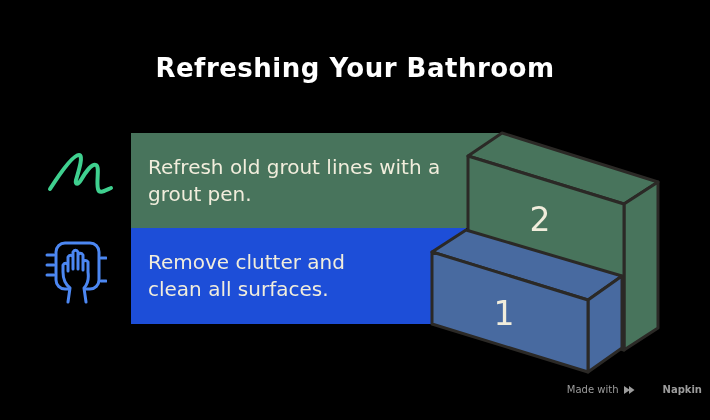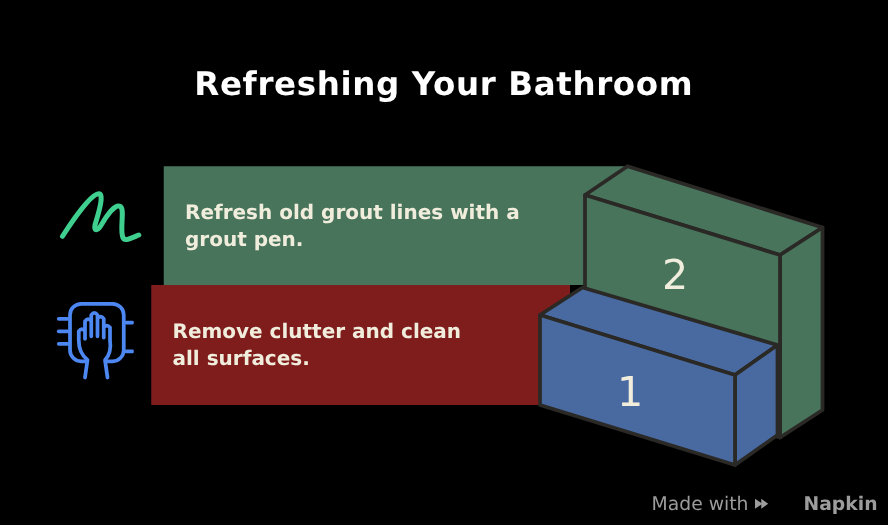--- a/index.html
+++ b/index.html
@@ -6,38 +6,38 @@
   .canvas{
     position:relative;width:710px;height:420px;background:#000;overflow:hidden;
     font-family:"DejaVu Sans","Liberation Sans",sans-serif;
   }
   .title{
     position:absolute;left:0;top:53px;width:710px;text-align:center;
     font-size:26px;font-weight:bold;letter-spacing:0.5px;color:#ffffff;
   }
   .bar{position:absolute;display:flex;align-items:center;}
   .bar.green{left:131px;top:133px;width:371px;height:95px;background:#48745C;}
-  .bar.blue{left:121px;top:228px;width:335px;height:96px;background:#7f1d1d;}
+  .bar.blue{left:131px;top:228px;width:335px;height:96px;background:#1d4ed8;}
   .bar-label{
-    margin-left:17px;font-size:16px;line-height:1.35;color:#f1eddc;font-weight:700;
+    margin-left:17px;font-size:20px;line-height:1.35;color:#f1eddc;font-weight:400;
   }
   .bar.green .bar-label{width:305px;}
   .bar.blue .bar-label{width:255px;}
   .icon{position:absolute;}
   .icon.squiggle{left:47px;top:145px;}
   .icon.hand{left:45px;top:238px;}
   .boxes{position:absolute;left:0;top:0;pointer-events:none;}
   .boxes polygon{stroke:#2b2926;stroke-width:3;stroke-linejoin:round;}
   .box-num{
     font-family:"DejaVu Sans","Liberation Sans",sans-serif;
     font-size:33px;fill:#f1eddc;text-anchor:middle;
   }
   .watermark{
-    position:absolute;right:8px;top:394px;display:flex;align-items:center;gap:4px;
-    font-size:15px;color:#9c9c9c;
+    position:absolute;right:8px;top:384px;display:flex;gap:4px;
+    font-size:10px;color:#9c9c9c;
   }
   .watermark .brand{font-weight:bold;padding-left:24px;}
 </style>
 </head>
 <body>
 
 <div class="canvas">
 
   <div class="title">Refreshing Your Bathroom</div>
 

